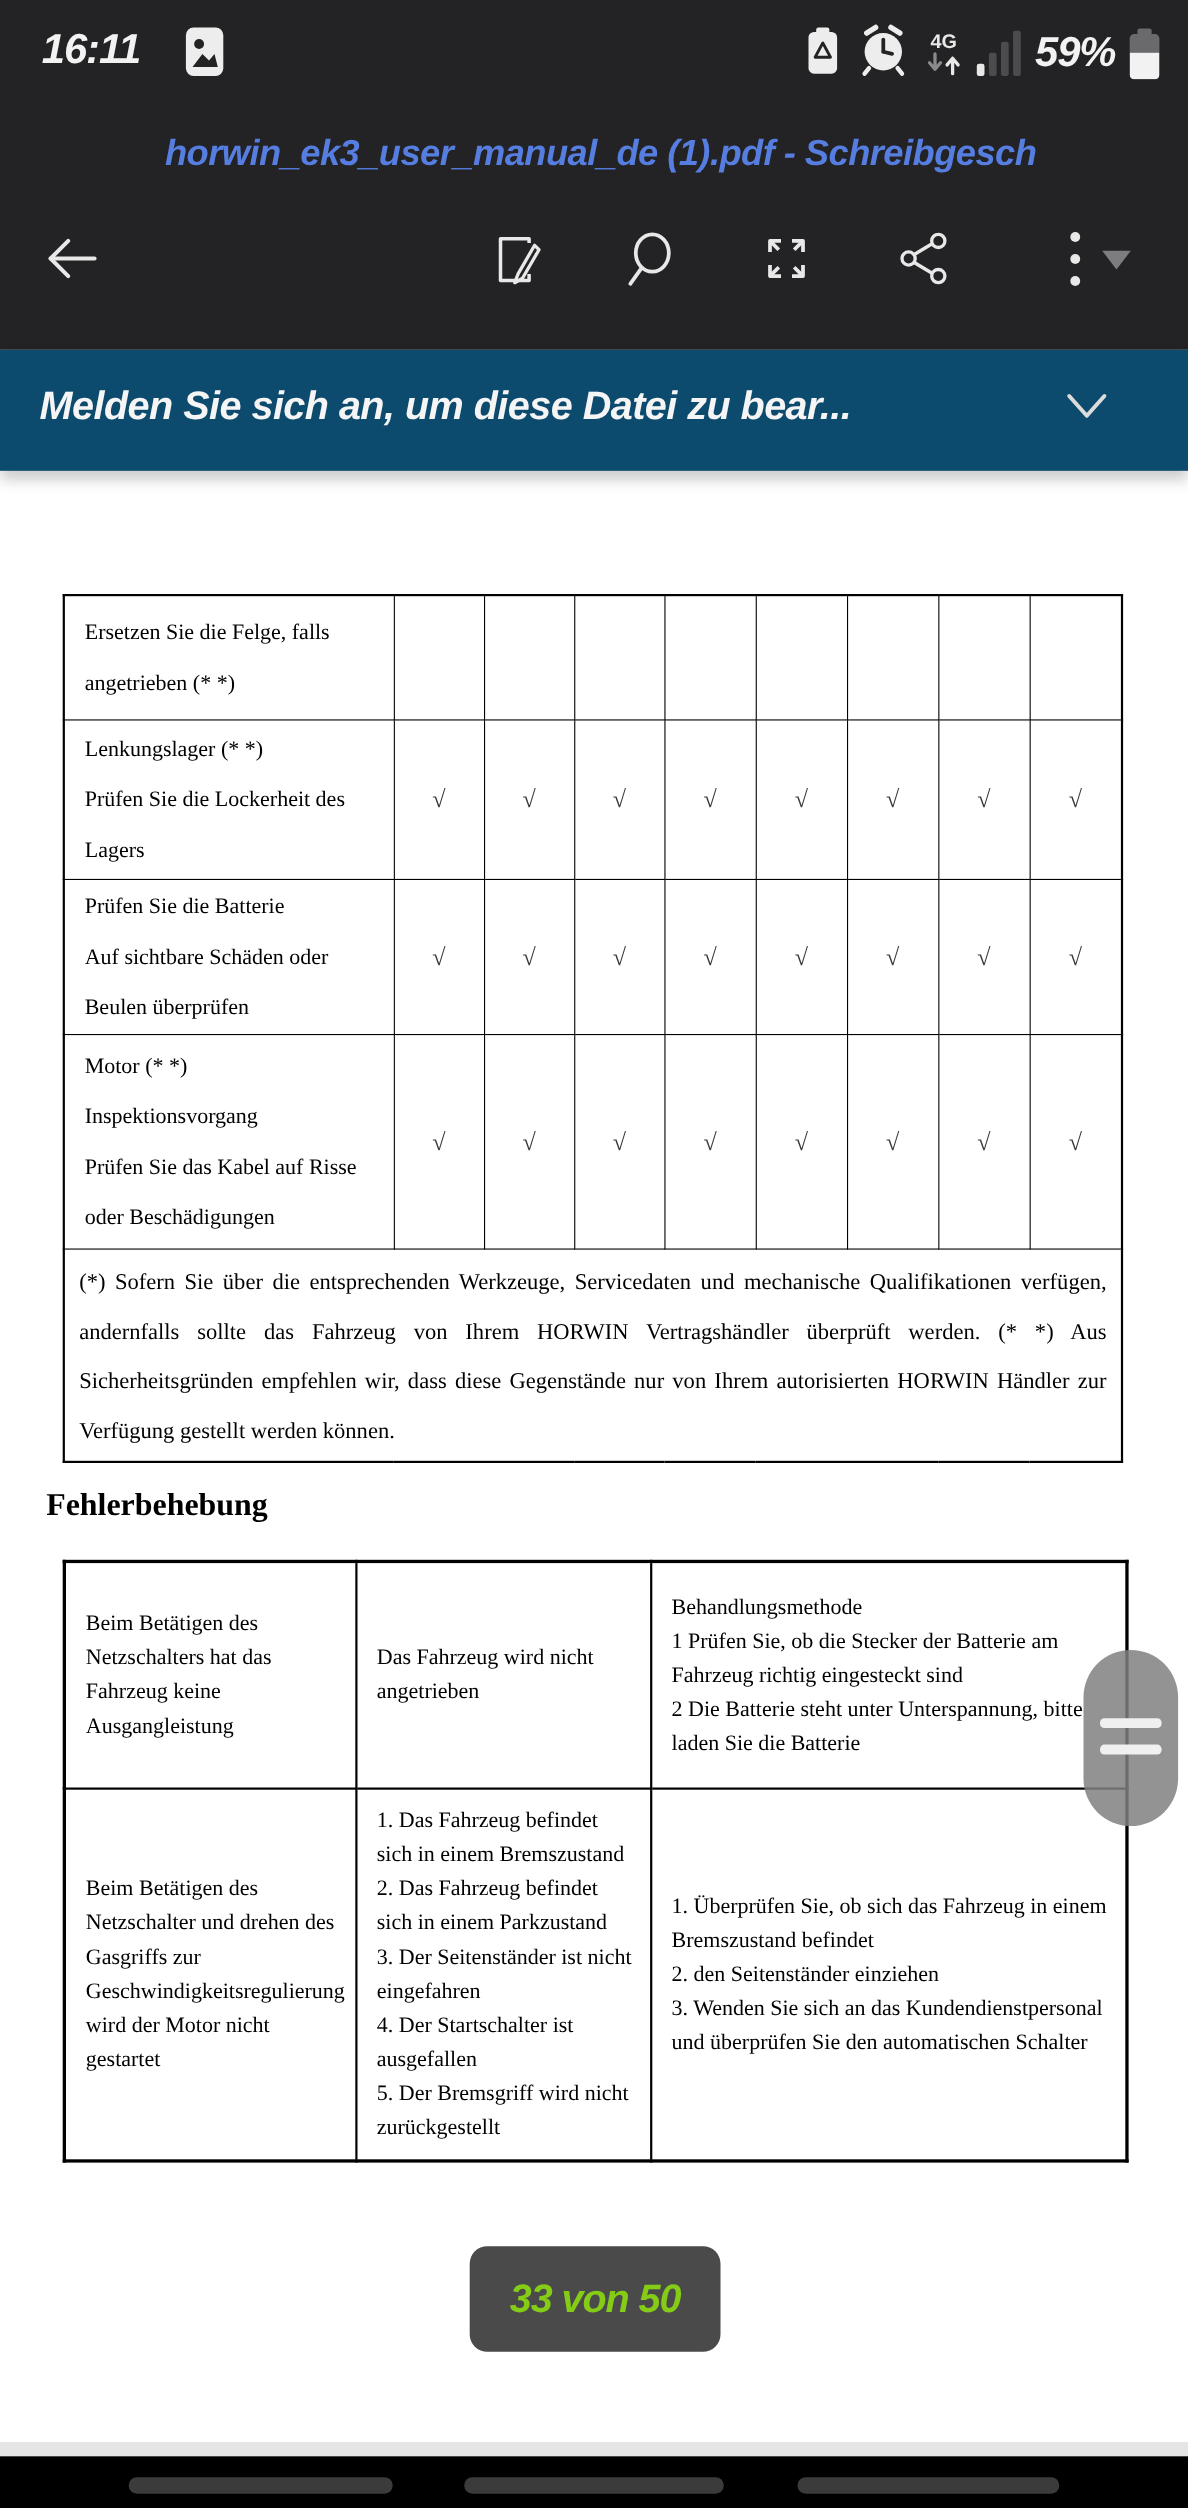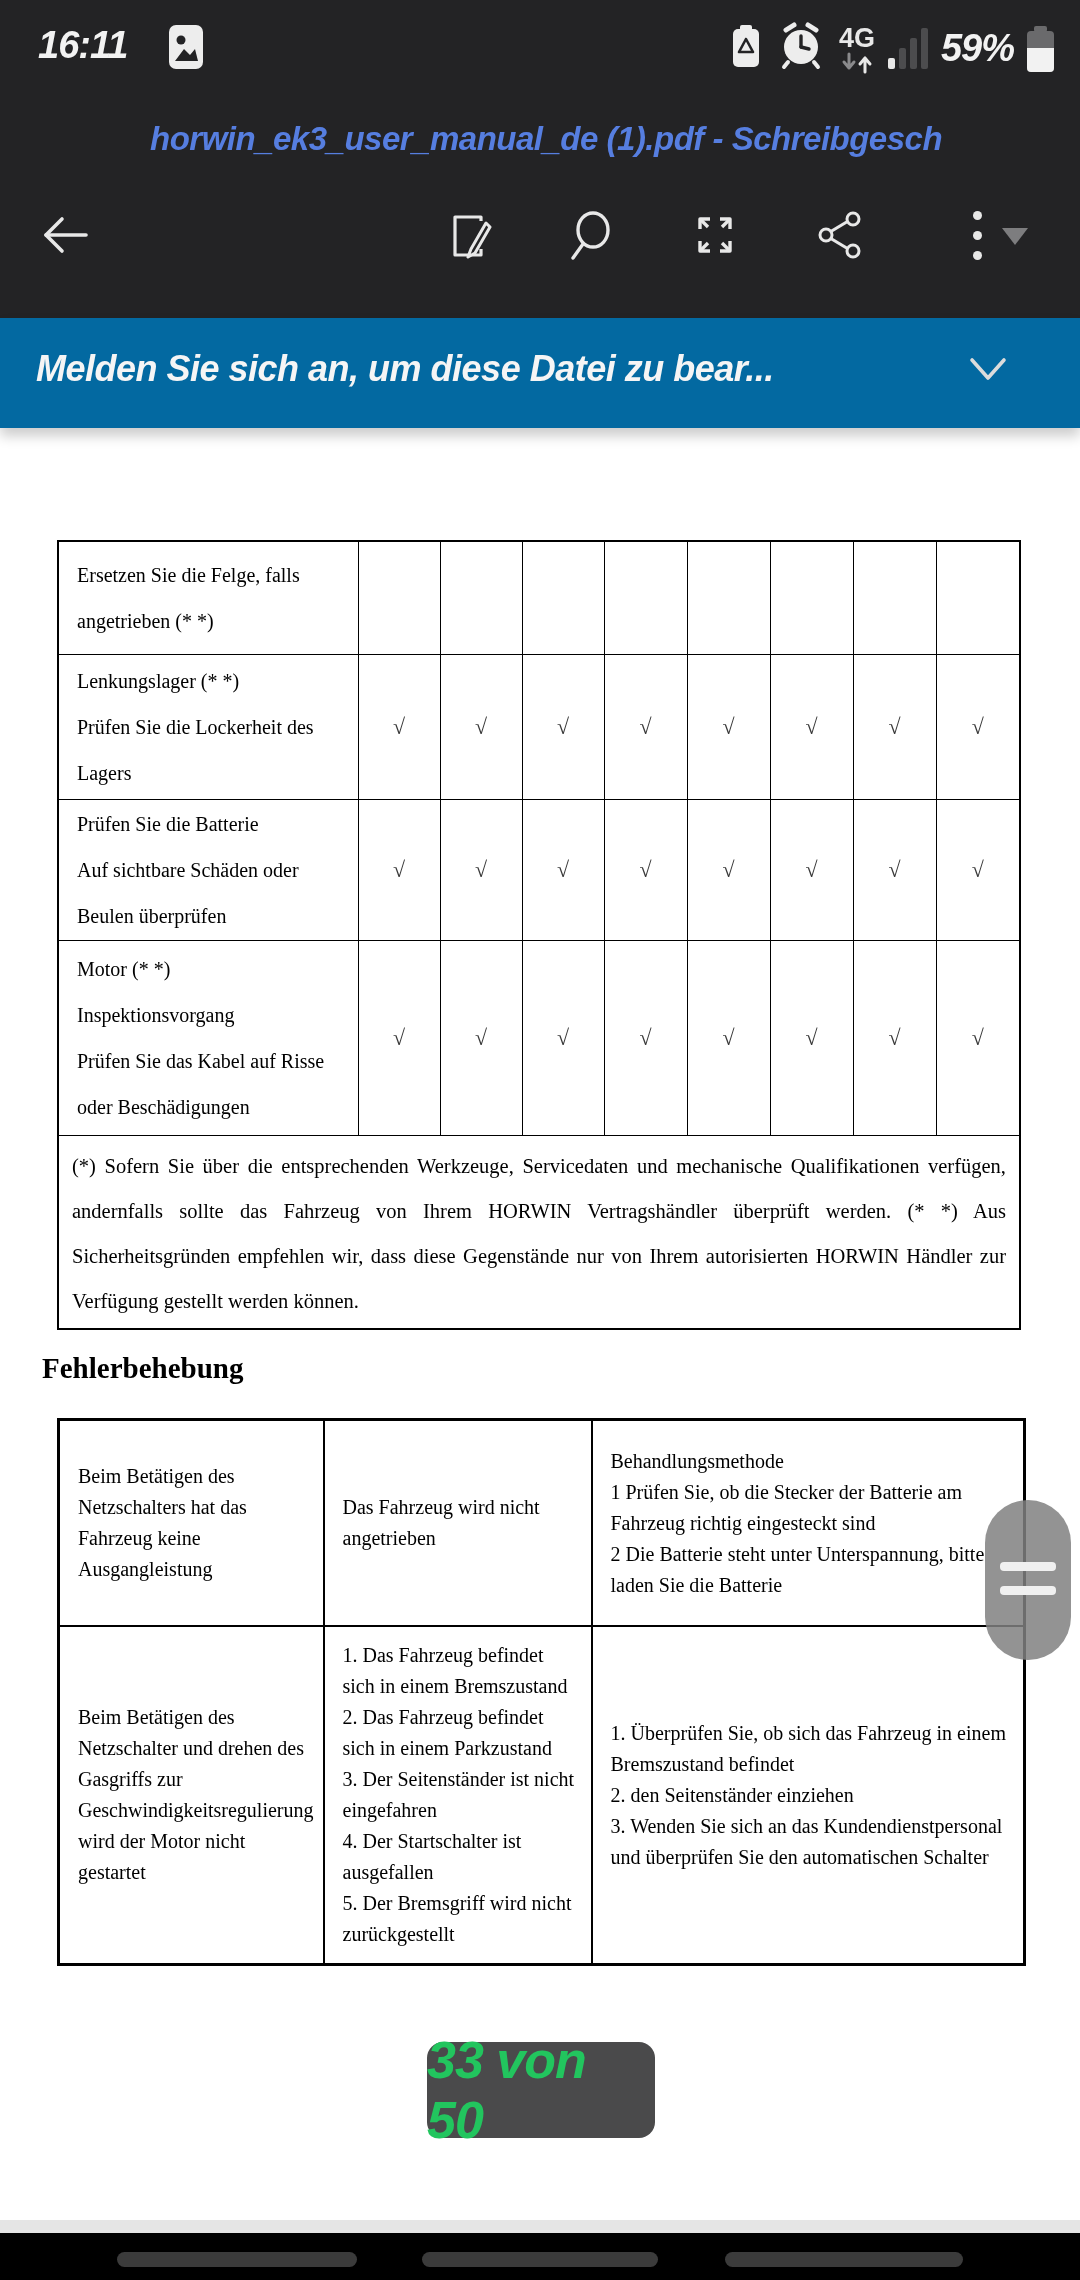--- a/index.html
+++ b/index.html
@@ -14,21 +14,21 @@
   .photo-ic{position:absolute;left:168px;top:6px;}
   .right-status{position:absolute;right:26px;top:0;height:60px;display:flex;align-items:center;gap:13px;}
   .pct{color:#f2f2f2;font-size:38px;font-weight:700;font-style:italic;letter-spacing:-1px;}
   .sig{display:flex;align-items:flex-end;gap:4px;height:44px;padding-bottom:2px;}
   .sig i{display:block;width:7px;border-radius:2px;}
   .s1{height:11px;background:#e8e8e8;}
   .s2{height:21px;background:#4c4c4e;}
   .s3{height:31px;background:#4c4c4e;}
   .s4{height:41px;background:#4c4c4e;}
   .netg{display:flex;flex-direction:column;align-items:center;line-height:1;margin-top:2px;}
-  .netg .g4{color:#e8e8e8;font-size:27px;font-weight:800;}
+  .netg .g4{color:#e8e8e8;font-size:18px;font-weight:800;}
   .batt{position:relative;width:27px;height:46px;margin-top:2px;}
   .batt .nub{position:absolute;left:7px;top:0;width:13px;height:6px;background:#6a6a6c;border-radius:2px;}
   .batt .body{position:absolute;left:0;top:5px;width:27px;height:41px;border-radius:4px;background:#6a6a6c;overflow:hidden;}
   .batt .lvl{position:absolute;left:0;bottom:0;width:100%;height:58%;background:#f2f2f2;}
   
   .doc-title{
     position:absolute;left:150px;top:120px;width:940px;height:46px;
     color:#567ee0;font-size:33px;font-weight:700;font-style:italic;
     white-space:nowrap;overflow:hidden;letter-spacing:-0.5px;
   }
@@ -39,21 +39,21 @@
   .tb-edit{left:440px;}
   .tb-search{left:562px;}
   .tb-full{left:686px;}
   .tb-share{left:812px;}
   .tb-more{left:948px;}
   .dots{display:flex;flex-direction:column;gap:11px;}
   .dots i{width:9px;height:9px;border-radius:50%;background:#e8e8e8;display:block;}
   .caret{position:absolute;left:1002px;top:30px;width:0;height:0;border-left:13px solid transparent;border-right:13px solid transparent;border-top:17px solid #7d7d7f;cursor:pointer;}
   
   .banner{
-    position:absolute;left:0;top:318px;width:1080px;height:110px;background:#0369a1;
+    position:absolute;left:0;top:318px;width:1080px;height:110px;background:#0c4a6e;
     box-shadow:0 8px 12px rgba(0,0,0,0.20);
   }
   .banner-text{
     position:absolute;left:36px;top:30px;color:#f5f5f5;font-size:36px;
     font-weight:700;font-style:italic;letter-spacing:-0.5px;white-space:nowrap;
   }
   .banner-chevron{position:absolute;left:966px;top:36px;cursor:pointer;}
   
   .serif{font-family:"Liberation Serif",serif;color:#111;}
   table{border-collapse:collapse;table-layout:fixed;}
@@ -83,21 +83,21 @@
     position:absolute;left:985px;top:1500px;width:86px;height:160px;border-radius:43px;
     background:rgba(128,128,128,0.85);cursor:grab;
   }
   .scroll-handle .bar{position:absolute;left:15px;width:56px;height:9px;border-radius:4px;background:#f0f0f0;}
   .b1{top:62px;}.b2{top:86px;}
   
   .page-badge{
     position:absolute;left:427px;top:2042px;width:228px;height:96px;border-radius:16px;
     background:#4a4a4b;display:flex;align-items:center;justify-content:center;
   }
-  .page-badge span{color:#22c55e;font-size:52px;font-weight:700;font-style:italic;letter-spacing:-1px;}
+  .page-badge span{color:#84cc16;font-size:36px;font-weight:700;font-style:italic;letter-spacing:-1px;}
   
   .bottom-strip{position:absolute;left:0;top:2220px;width:1080px;height:13px;background:#e5e5e5;}
   .navbar{position:absolute;left:0;top:2233px;width:1080px;height:47px;background:#000;}
   .nav-pill{position:absolute;top:19px;height:15px;border-radius:8px;background:#3b3b3b;cursor:pointer;}
   .np1{left:117px;width:240px;}
   .np2{left:422px;width:236px;}
   .np3{left:725px;width:238px;}
 </style>
 </head>
 <body>

